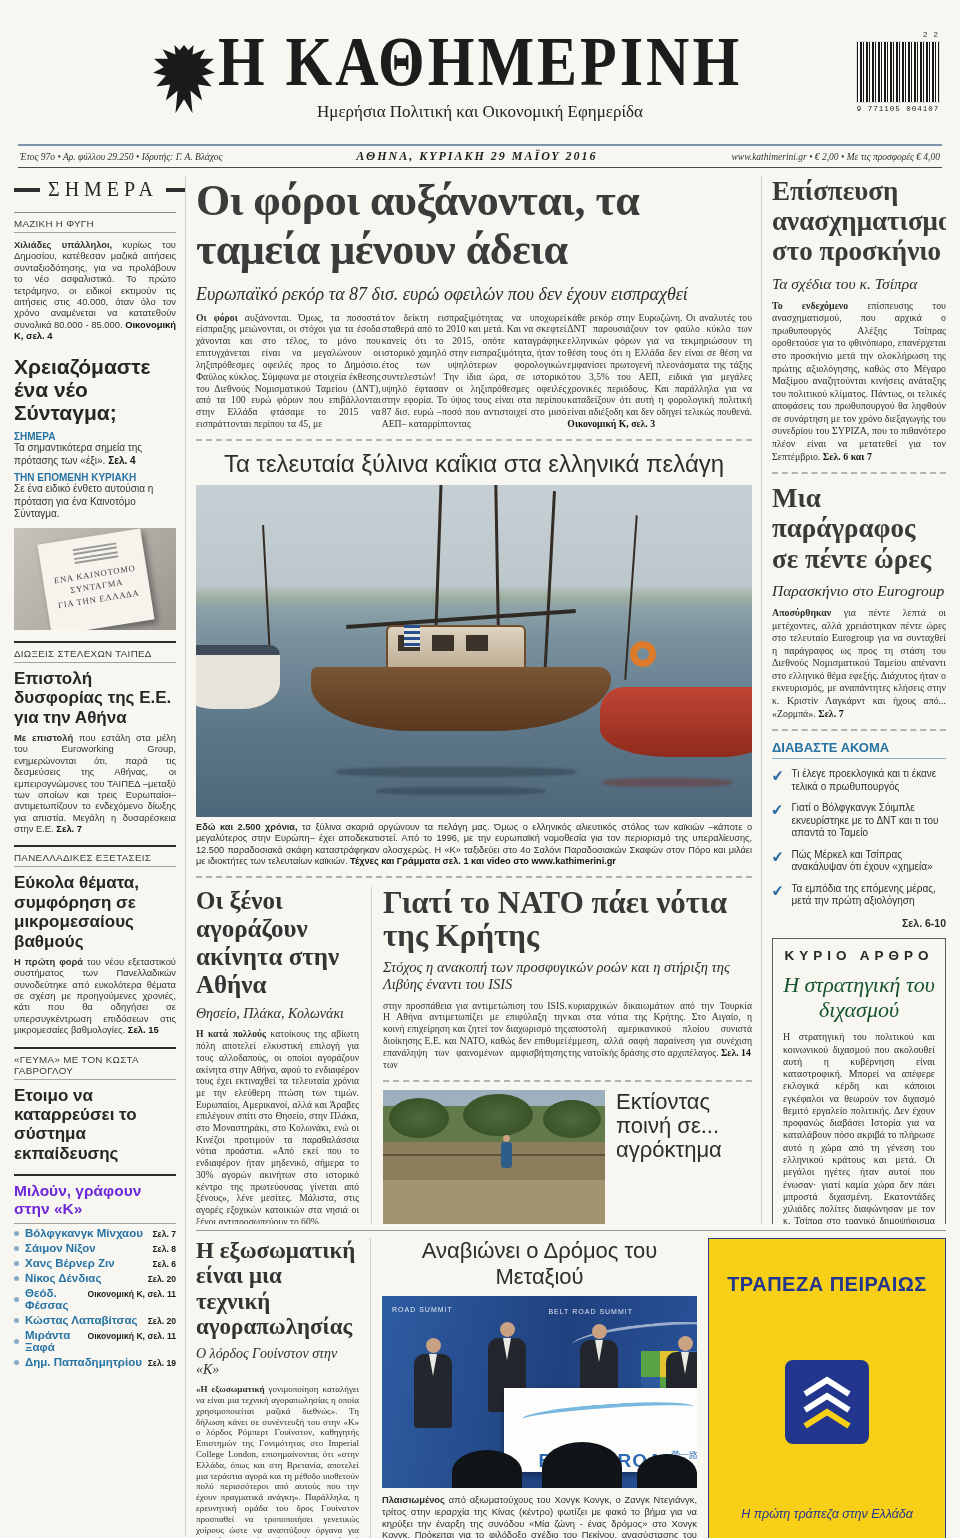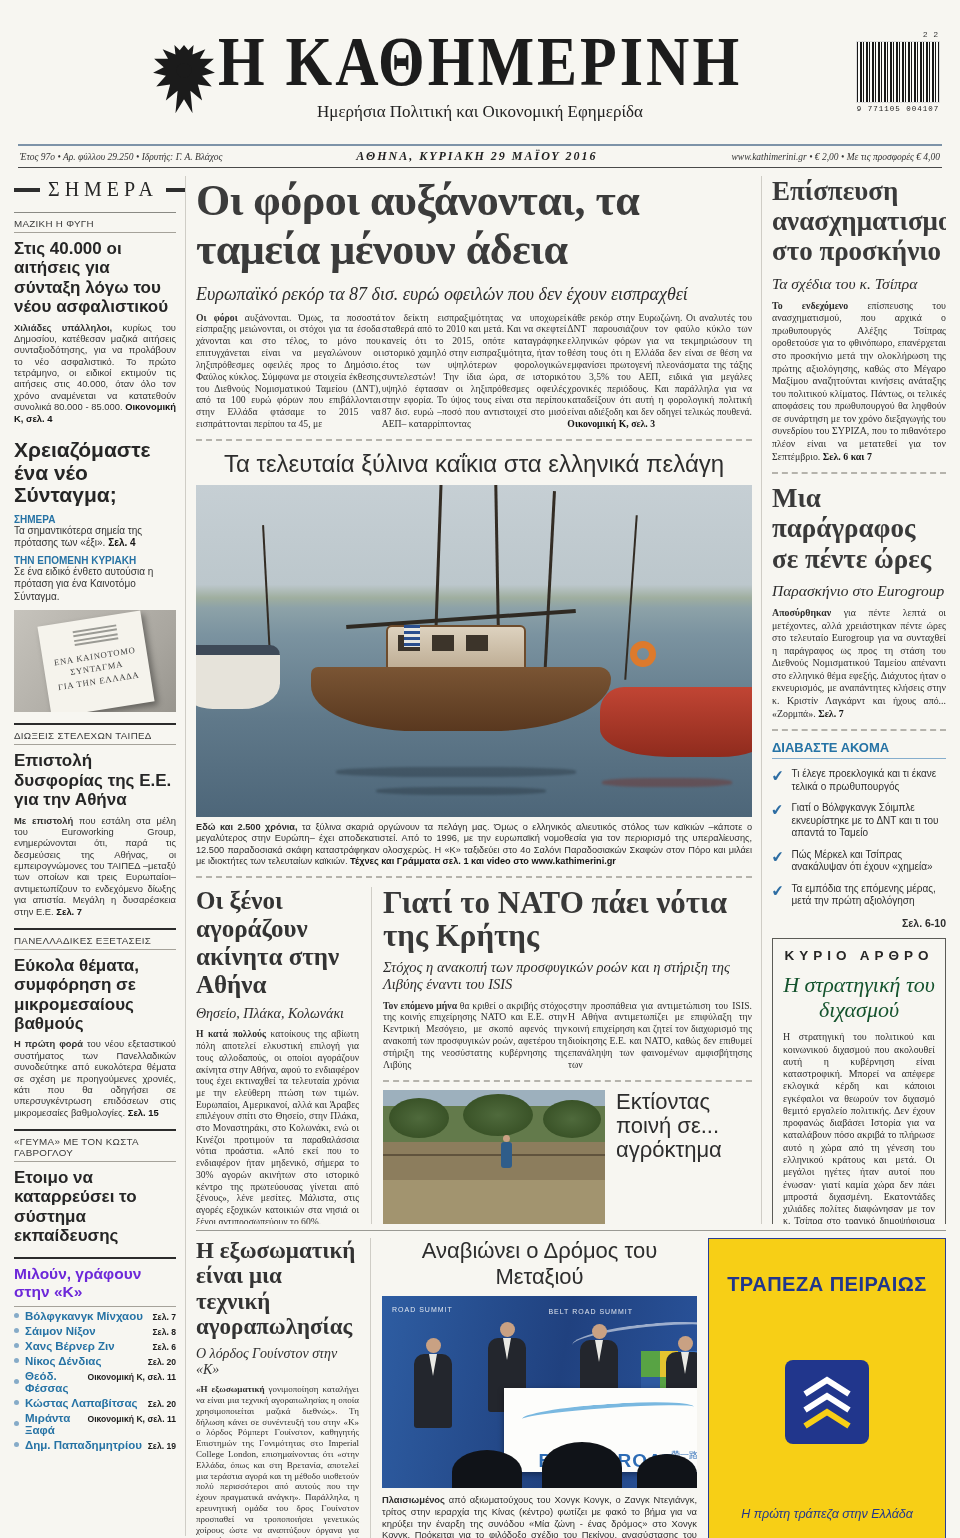--- a/index.html
+++ b/index.html
@@ -192,21 +192,20 @@
 
     <aside class="col-left">
       <div class="simera-head">
         <span class="bar"></span>
         <span class="txt">ΣΗΜΕΡΑ</span>
         <span class="bar"></span>
       </div>
 
       <div class="story first">
         <div class="kicker">ΜΑΖΙΚΗ Η ΦΥΓΗ</div>
-        <div class="sb-headline">Στις 40.000 οι αιτήσεις για σύνταξη λόγω του νέου ασφαλιστικού</div>
         <p class="sb-body"><b>Χιλιάδες υπάλληλοι,</b><span> κυρίως του Δημοσίου, κατέθεσαν μαζικά αιτήσεις συνταξιοδότησης, για να προλάβουν το νέο ασφαλιστικό. Το πρώτο τετράμηνο, οι ειδικοί εκτιμούν τις αιτήσεις στις 40.000, όταν όλο τον χρόνο αναμένεται να κατατεθούν συνολικά 80.000 - 85.000. </span><b class="pref">Οικονομική Κ, σελ. 4</b></p>
       </div>
 
       <div class="constitution">
         <div class="const-headline">Χρειαζόμαστε ένα νέο Σύνταγμα;</div>
         <div class="blue-label">ΣΗΜΕΡΑ</div>
         <p class="const-text"><span>Τα σημαντικότερα σημεία της πρότασης των «έξι». </span><b class="pref">Σελ. 4</b></p>
         <div class="blue-label">ΤΗΝ ΕΠΟΜΕΝΗ ΚΥΡΙΑΚΗ</div>
         <p class="const-text">Σε ένα ειδικό ένθετο αυτούσια η πρόταση για ένα Καινοτόμο Σύνταγμα.</p>
         <div class="booklet">
@@ -327,22 +326,22 @@
           <div class="features">
             <div class="foreigners">
               <h3 class="f-headline">Οι ξένοι αγοράζουν ακίνητα στην Αθήνα</h3>
               <div class="f-sub">Θησείο, Πλάκα, Κολωνάκι</div>
               <p class="f-body"><b>Η κατά πολλούς</b><span> κατοίκους της αβίωτη πόλη αποτελεί ελκυστική επιλογή για τους αλλοδαπούς, οι οποίοι αγοράζουν ακίνητα στην Αθήνα, αφού το ενδιαφέρον τους έχει εκτιναχθεί τα τελευταία χρόνια με την ελεύθερη πτώση των τιμών. Ευρωπαίοι, Αμερικανοί, αλλά και Άραβες επιλέγουν σπίτι στο Θησείο, στην Πλάκα, στο Μοναστηράκι, στο Κολωνάκι, ενώ οι Κινέζοι προτιμούν τα παραθαλάσσια νότια προάστια. «Από εκεί που το ενδιαφέρον ήταν μηδενικό, σήμερα το 30% αγορών ακινήτων στο ιστορικό κέντρο της πρωτεύουσας γίνεται από ξένους», λένε μεσίτες. Μάλιστα, στις αγορές εξοχικών κατοικιών στα νησιά οι ξένοι αντιπροσωπεύουν το 60%. </span></p>
             </div>
             <div class="nato">
               <h3 class="nato-headline">Γιατί το ΝΑΤΟ πάει νότια της Κρήτης</h3>
               <div class="nato-sub">Στόχος η ανακοπή των προσφυγικών ροών και η στήριξη της Λιβύης έναντι του ISIS</div>
               <div class="threecol">
-                <div><b>Τον επόμενο μήνα</b><span> θα κριθεί ο ακριβής στόχος της κοινής επιχείρησης ΝΑΤΟ και Ε.Ε. στην Κεντρική Μεσόγειο, με σκοπό αφενός την ανακοπή των προσφυγικών ροών, αφετέρου τη στήριξη της νεοσύστατης κυβέρνησης της Λιβύης</span></div>
                 <div>στην προσπάθεια για αντιμετώπιση του ISIS. Η Αθήνα αντιμετωπίζει με επιφύλαξη την κοινή επιχείρηση και ζητεί τον διαχωρισμό της διοίκησης Ε.Ε. και ΝΑΤΟ, καθώς δεν επιθυμεί επανάληψη των φαινομένων αμφισβήτησης των</div>
+                <div><span>κυριαρχικών δικαιωμάτων από την Τουρκία και στα νότια της Κρήτης. Στο Αιγαίο, η αποστολή αμερικανικού πλοίου συνιστά έμμεση, αλλά σαφή παραίνεση για συνέχιση της νατοϊκής δράσης στο αρχιπέλαγος. </span><b class="pref">Σελ. 14</b></div>
               </div>
               <div class="nato-lower">
                 <div class="farm-photo">
                   <span class="tree" style="left:6px;top:8px;width:60px;height:40px"></span>
                   <span class="tree" style="left:80px;top:4px;width:70px;height:42px"></span>
                   <span class="tree" style="right:4px;top:10px;width:58px;height:38px"></span>
                   <span class="fence" style="top:64px"></span>
 
                   <span class="farmer"></span>
 

